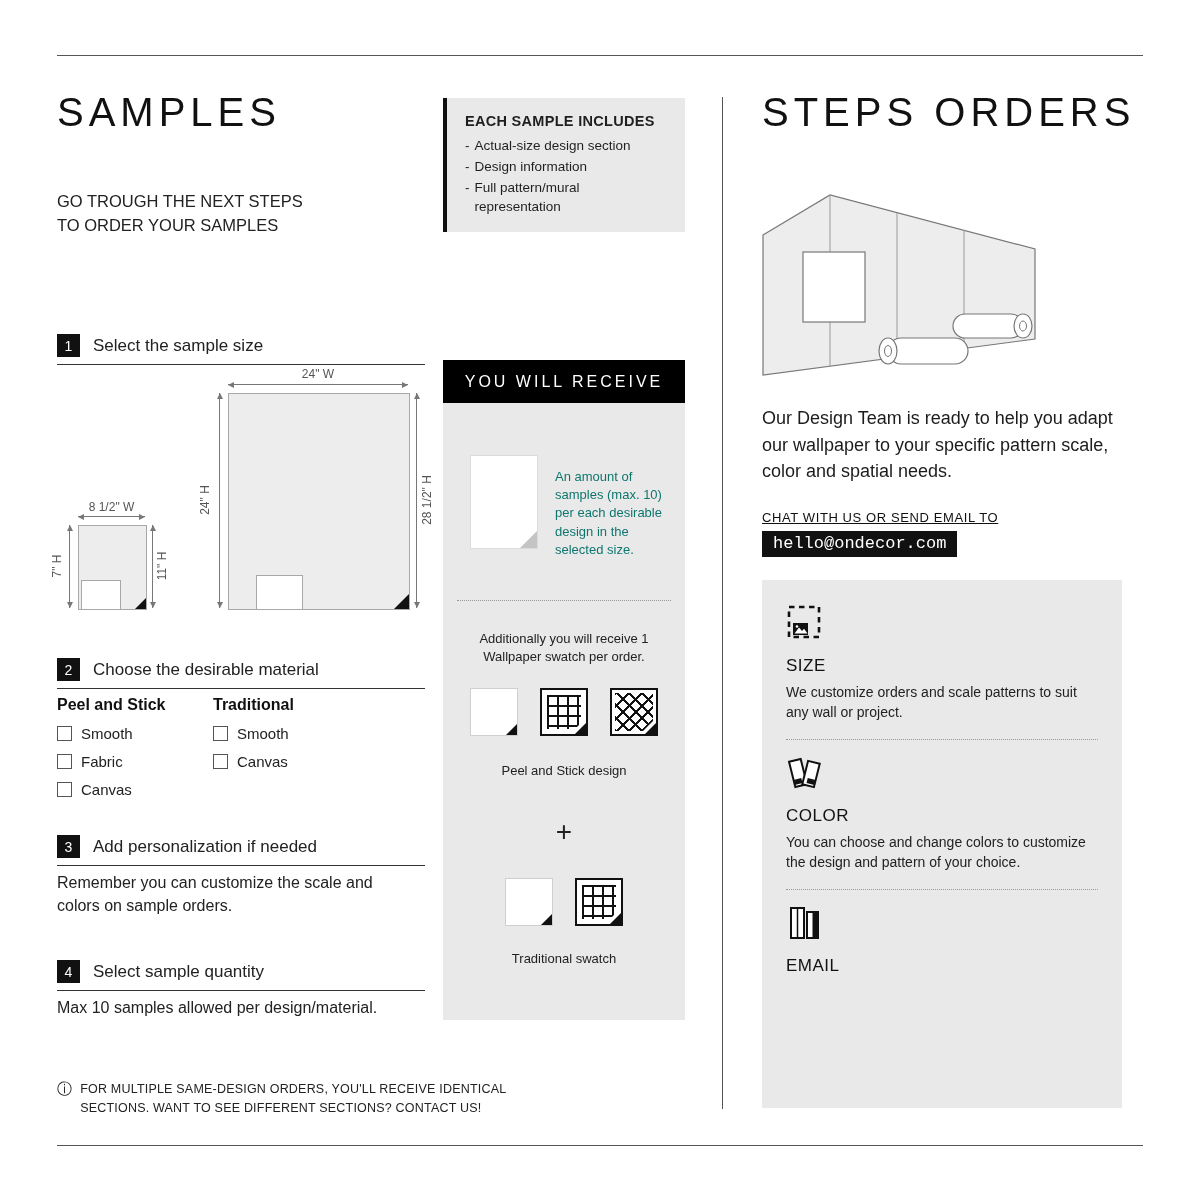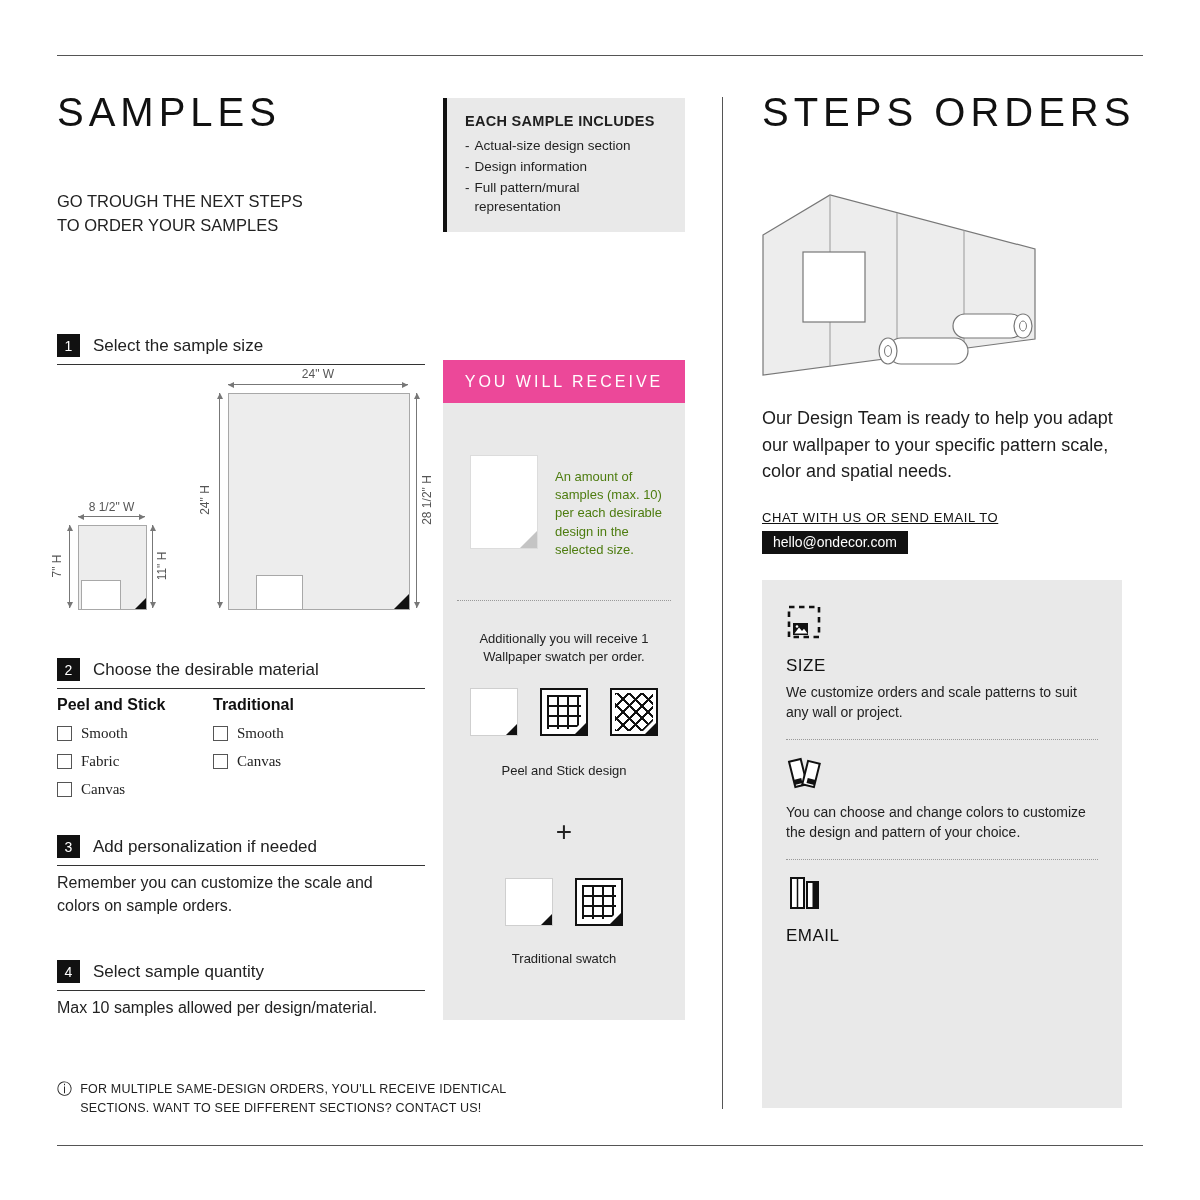--- a/index.html
+++ b/index.html
@@ -41,58 +41,58 @@
   .dim-v::before { content:""; position:absolute; left:-3.5px; top:0;
     border-bottom:6px solid #777; border-left:3px solid transparent; border-right:3px solid transparent; }
   .dim-v::after { content:""; position:absolute; left:-3.5px; bottom:0;
     border-top:6px solid #777; border-left:3px solid transparent; border-right:3px solid transparent; }
   .hlabel { position:absolute; font-size:12px; color:#555; text-align:center; white-space:nowrap; }
   .vlabel { position:absolute; font-size:12px; color:#555; text-align:center; white-space:nowrap; transform:rotate(-90deg); }
 
   
   .mat-col { position:absolute; top:696px; }
   .mat-title { font-weight:bold; font-size:16px; color:#111; }
-  .mat-item { display:flex; align-items:center; gap:9px; margin-top:11px; font-size:15px; color:#222;font-family:Liberation Serif, serif; }
+  .mat-item { display:flex; align-items:center; gap:9px; margin-top:11px; font-size:15px; color:#222; }
   .checkbox { width:13px; height:13px; border:1.5px solid #555; background:#fff; flex:none; }
 
   .body-text { position:absolute; font-size:16px; line-height:1.42; color:#222; }
 
   .footnote { position:absolute; left:57px; top:1080px; width:490px; display:flex; gap:8px;
     font-size:12.5px; letter-spacing:0.2px; line-height:1.5; color:#222; }
   .info-glyph { font-size:15px; line-height:1.2; flex:none; }
 
   
   .mid-panel { position:absolute; left:443px; top:360px; width:242px; height:660px; background:#e9e9e9; }
-  .mid-header { position:absolute; left:0; top:0; width:100%; height:43px; background:#ec4899; color:#fff;
+  .mid-header { position:absolute; left:0; top:0; width:100%; height:43px; background:#000000; color:#fff;
     display:flex; align-items:center; justify-content:center; font-size:16px; letter-spacing:3px; }
   .page-icon { position:absolute; left:27px; top:95px; width:66px; height:92px; background:#fff; border:1px solid #dcdcdc; }
   .page-fold { position:absolute; bottom:0; right:0; border-left:17px solid transparent; border-bottom:17px solid #c4c4c4; }
-  .receive-text { position:absolute; left:112px; top:108px; width:120px; font-size:13px; line-height:1.4; color:#4d7c0f; }
+  .receive-text { position:absolute; left:112px; top:108px; width:120px; font-size:13px; line-height:1.4; color:#0f766e; }
   .dotted { position:absolute; border-top:1px dotted #999; }
   .center-text { position:absolute; text-align:center; font-size:13px; line-height:1.4; color:#222; }
   .swatch-row { position:absolute; left:0; width:100%; display:flex; justify-content:center; gap:22px; }
   .swatch { width:48px; height:48px; position:relative; background:#fff; box-sizing:border-box; }
   .swatch.plain { border:1px solid #cfcfcf; }
   .swatch.bordered { border:2px solid #111; }
   .pat-grid { position:absolute; inset:5px;
     background-image:repeating-linear-gradient(to right,#111 0 2px,transparent 2px 10px),
                      repeating-linear-gradient(to bottom,#111 0 2px,transparent 2px 10px); }
   .pat-cross { position:absolute; inset:3px;
     background-image:repeating-linear-gradient(45deg,#111 0 2px,transparent 2px 9px),
                      repeating-linear-gradient(135deg,#111 0 2px,transparent 2px 9px); }
   .fold-white { position:absolute; bottom:0; right:0; border-left:16px solid transparent; border-bottom:16px solid #fff; }
   .fold-black { position:absolute; bottom:0; right:0; border-left:11px solid transparent; border-bottom:11px solid #111; }
   .plus { position:absolute; left:0; width:100%; text-align:center; font-size:28px; font-weight:300; color:#222; }
 
   
   .para { position:absolute; left:762px; top:405px; width:368px; font-size:18px; line-height:1.48; color:#1c1c1c; }
   .chat-label { position:absolute; left:762px; top:510px; font-size:13px; letter-spacing:0.6px;
     text-decoration:underline; color:#111; }
-  .email-badge { position:absolute; left:762px; top:531px; background:#111; color:#fff; font-size:14px;
-    padding:3px 11px 4px 11px; }
+  .email-badge { position:absolute; left:762px; top:531px; background:#111; color:#fff; font-size:17px;
+    padding:3px 11px 4px 11px;font-family:Liberation Mono, monospace; }
   .right-panel { position:absolute; left:762px; top:580px; width:360px; height:528px; background:#e9e9e9;
     box-sizing:border-box; padding:24px 24px 20px 24px; }
   .feat-name { font-size:17px; letter-spacing:0.5px; color:#111; margin-top:10px; }
   .feat-text { font-size:14px; line-height:1.42; color:#222; margin-top:7px; }
   .feat-sep { border-top:1px dotted #999; margin:16px 0 14px 0; }
   .wall-illustration { position:absolute; left:760px; top:192px; }
 </style>
 </head>
 <body>
 
@@ -272,20 +272,21 @@
   <div class="feat-sep"></div>
 
   <svg width="38" height="38" viewBox="0 0 38 38">
     <g stroke="#111" stroke-width="2" fill="#fff">
       <rect x="6" y="6" width="12" height="26" transform="rotate(-14 12 19)"></rect>
       <rect x="19" y="8" width="12" height="24" transform="rotate(14 25 20)"></rect>
     </g>
     <rect x="8" y="25" width="8" height="5" fill="#111" transform="rotate(-14 12 27.5)"></rect>
     <rect x="21" y="25" width="8" height="5" fill="#111" transform="rotate(14 25 27.5)"></rect>
   </svg>
+  <div class="feat-name">COLOR</div>
   <div class="feat-text">You can choose and change colors to customize the design and pattern of your choice.</div>
 
   <div class="feat-sep"></div>
 
   <svg width="38" height="38" viewBox="0 0 38 38">
     <rect x="5" y="4" width="13" height="30" fill="#fff" stroke="#111" stroke-width="2"></rect>
     <line x1="11.5" y1="4" x2="11.5" y2="34" stroke="#111" stroke-width="1.5"></line>
     <rect x="21" y="8" width="11" height="26" fill="#fff" stroke="#111" stroke-width="2"></rect>
     <rect x="26.5" y="8" width="5.5" height="26" fill="#111"></rect>
   </svg>

